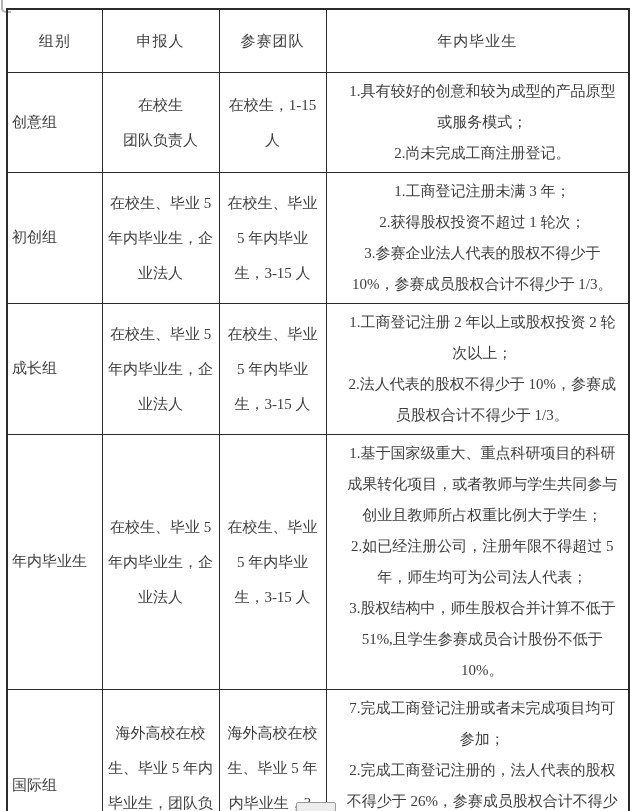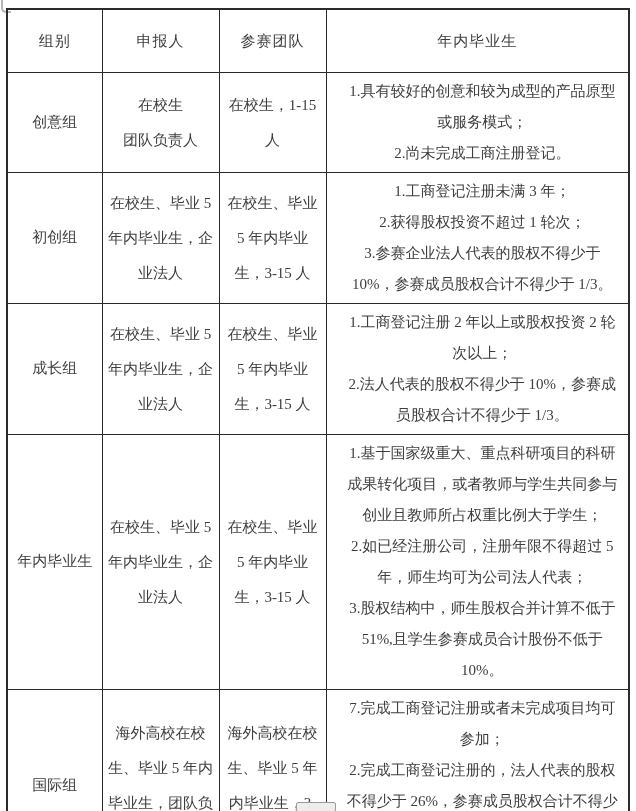--- a/index.html
+++ b/index.html
@@ -34,21 +34,20 @@
     vertical-align: middle;
     overflow: hidden;
   }
   .doc-table thead th {
     height: 28px;
     text-align: center;
     padding: 17px 2px;
     letter-spacing: 1px;
   }
   td.c-group {
-    text-align: center;
     padding: 16px 4px;
     line-height: 2.1;
   }
   td.c-mid {
     text-align: center;
     padding: 2px 5px;
     line-height: 35px;
     white-space: pre-line;
     margin-top: 16px;
   }

